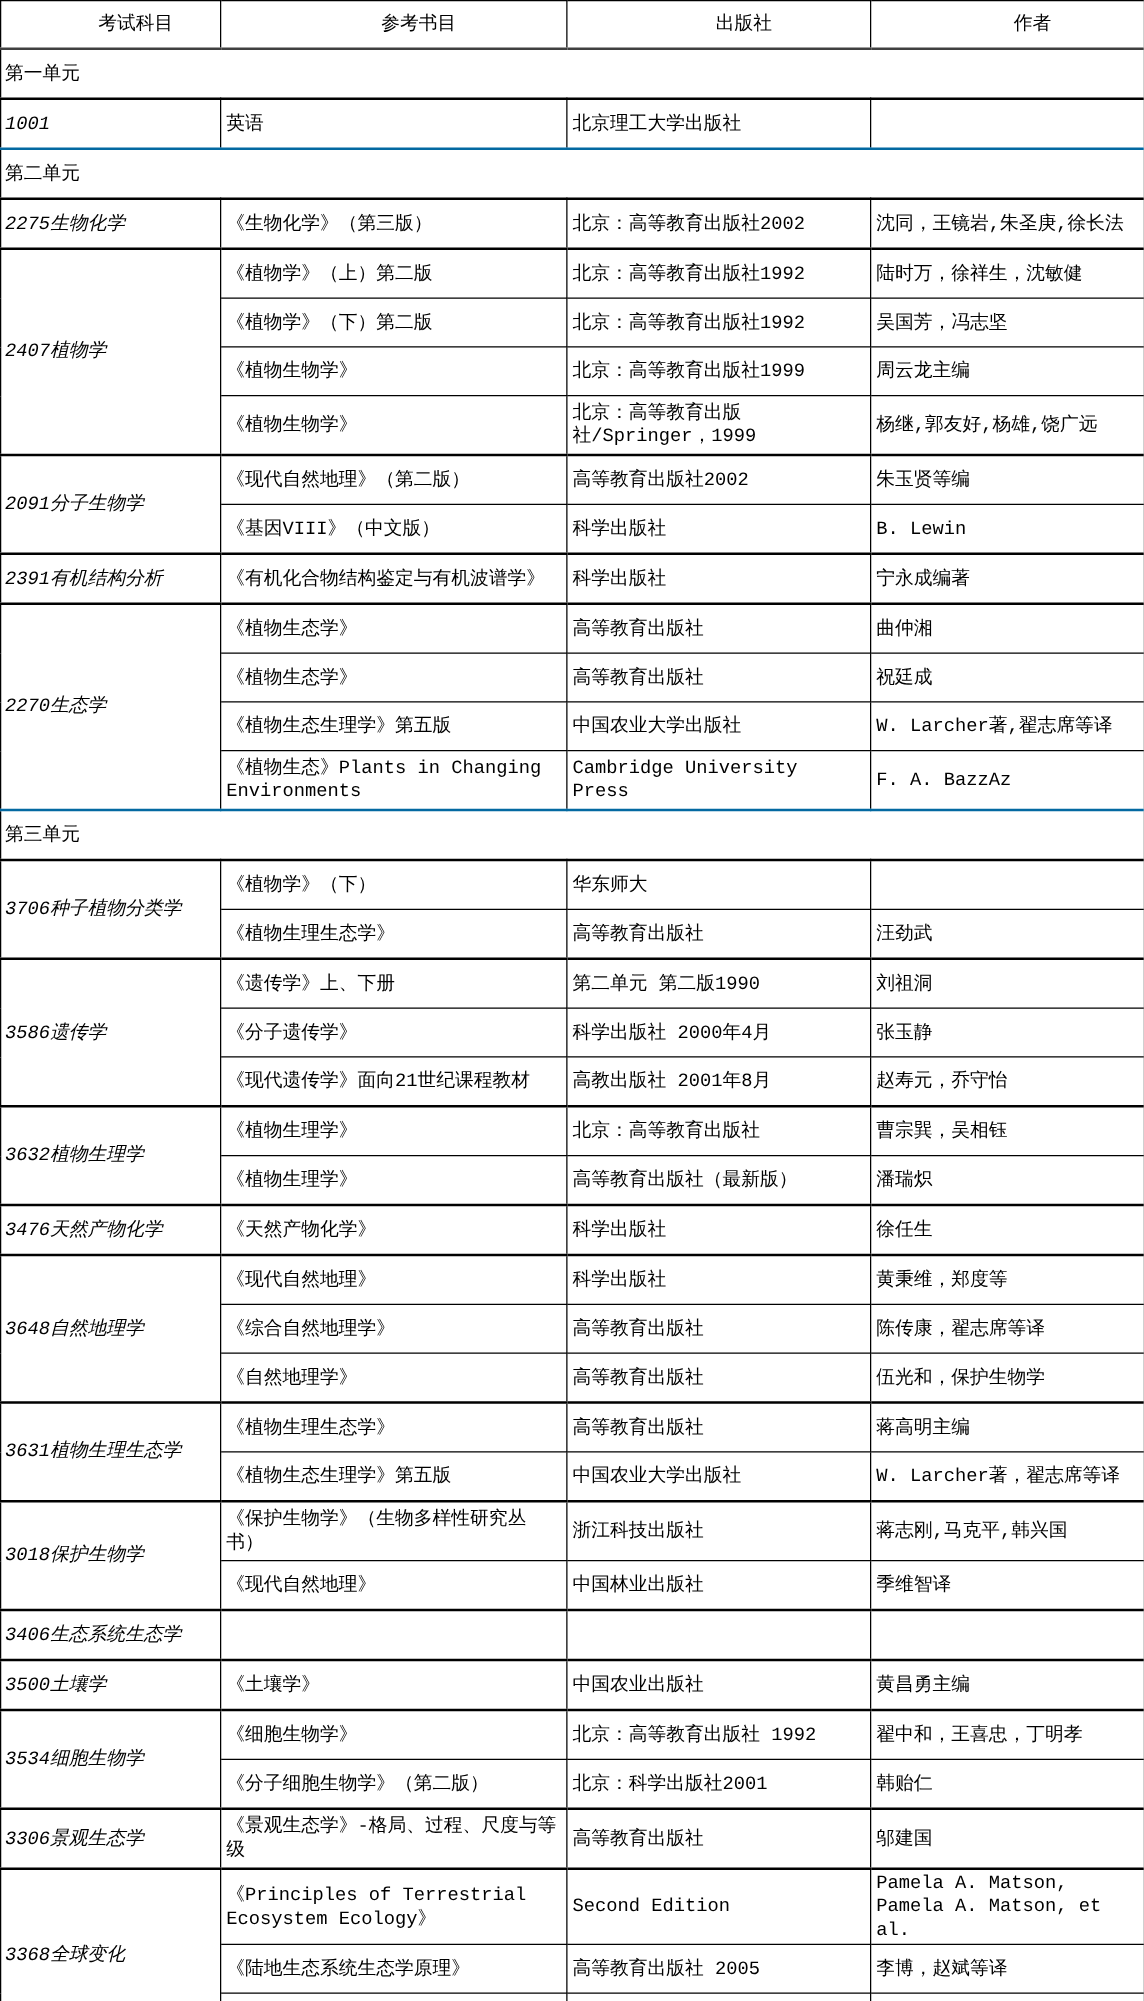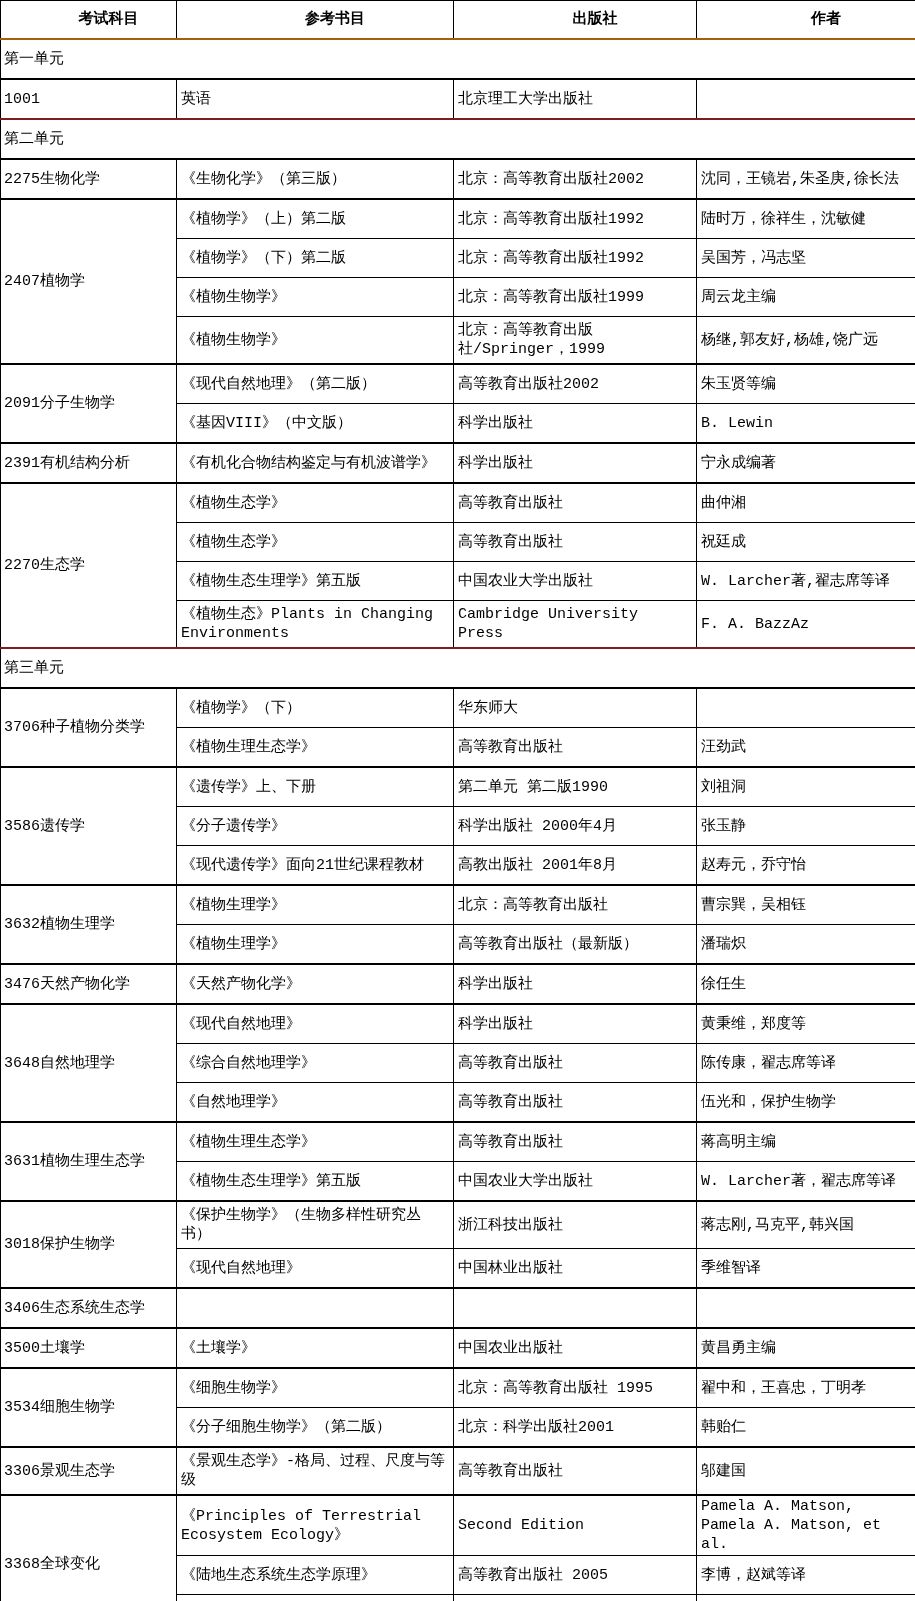--- a/index.html
+++ b/index.html
@@ -18,33 +18,33 @@
     padding: 1px 4px;
     line-height: 19px;
     vertical-align: middle;
     text-align: left;
     height: 36px;
     overflow: hidden;
     word-break: break-word;
   }
   .ref-table th {
     text-align: center;
-    font-weight: bold;
-    border-bottom: 2px solid #a16207;
+    font-weight: normal;
+    border-bottom: 2px solid #404040;
     height: 35px;
     padding-left: 44px;
   }
   .ref-table tr.section-row td {
-    border-top: 2px solid #7f1d1d;
+    border-top: 2px solid #0369a1;
     border-bottom: 2px solid #000;
     padding-left: 3px;
   }
   .ref-table tr.group-start td { border-top: 2px solid #000; }
   .ref-table tr.tall td { height: 44px; }
-  .ref-table td.subject { padding-left: 3px; }
+  .ref-table td.subject { padding-left: 3px; font-style: italic; }
   .ref-table tbody tr:last-child td { border-bottom: 2px solid #000; }
 </style>
 </head>
 <body>
 
 <div class="page">
 <table class="ref-table">
   <colgroup>
     <col style="width:176px">
         <col style="width:277px">
@@ -232,21 +232,21 @@
     </tr>
     <tr class="group-start">
       <td class="subject">3500土壤学</td>
       <td>《土壤学》</td>
       <td>中国农业出版社</td>
       <td>黄昌勇主编</td>
     </tr>
     <tr class="group-start">
       <td class="subject" rowspan="2">3534细胞生物学</td>
       <td>《细胞生物学》</td>
-      <td>北京：高等教育出版社 1995</td>
+      <td>北京：高等教育出版社 1992</td>
       <td>翟中和，王喜忠，丁明孝</td>
     </tr>
     <tr>
       <td>《分子细胞生物学》（第二版）</td>
       <td>北京：科学出版社2001</td>
       <td>韩贻仁</td>
     </tr>
     <tr class="group-start tall">
       <td class="subject">3306景观生态学</td>
       <td>《景观生态学》-格局、过程、尺度与等级</td>

